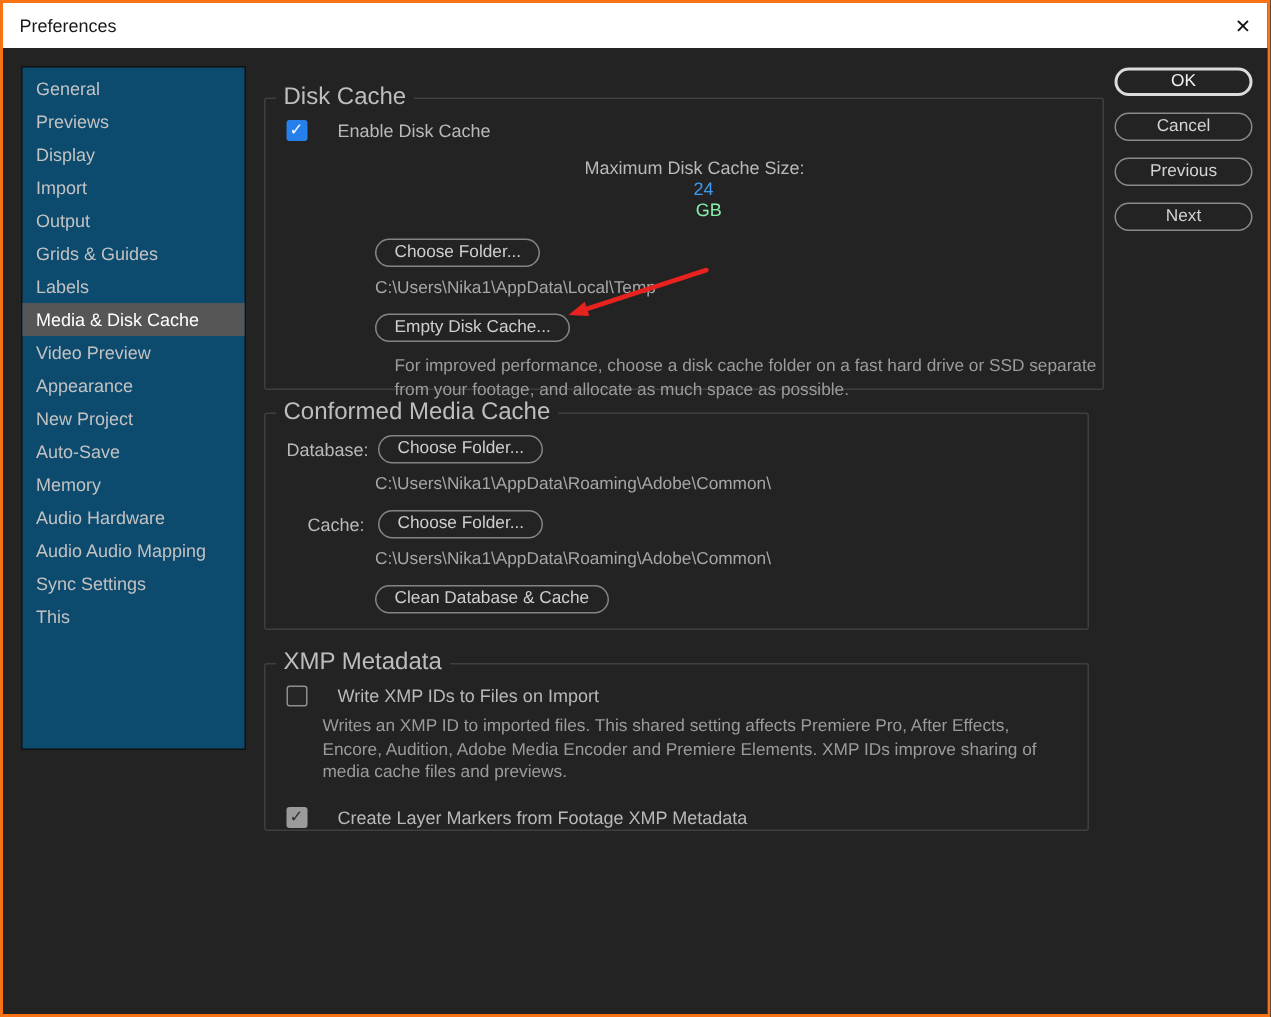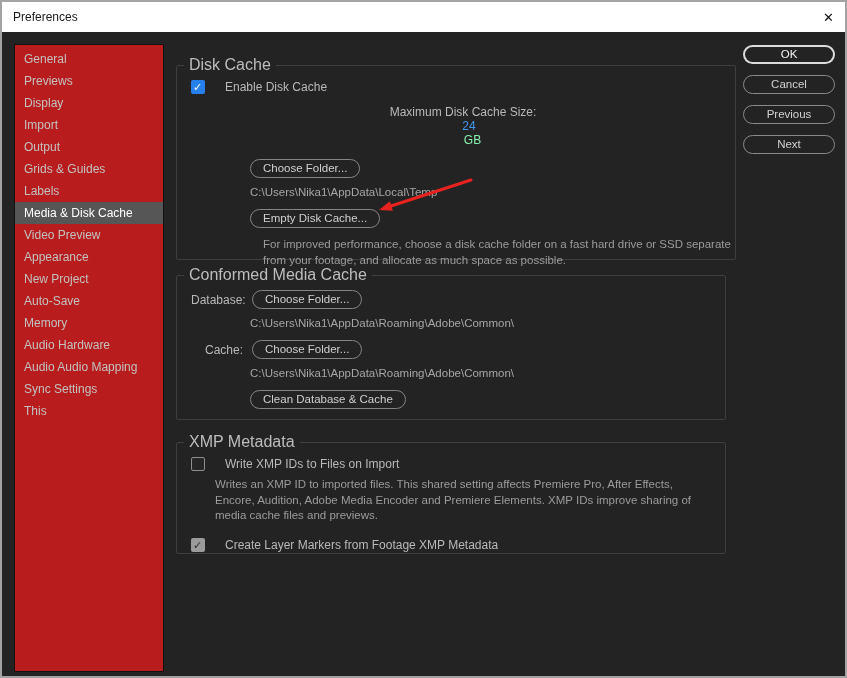--- a/index.html
+++ b/index.html
@@ -2,21 +2,21 @@
 <html><head>
 <meta charset="utf-8">
 <style>
   * { box-sizing: border-box; }
   html,body { margin:0; padding:0; background:#4a4a4a; }
   body { font-family: "Liberation Sans", "DejaVu Sans", sans-serif; }
 
   .window {
     position: relative;
     width: 847px; height: 678px;
-    border: 2px solid #a3a3a3;
+    border: 2px solid #f97316;
     background: #232323;
     overflow: hidden;
   }
 
   
   .titlebar {
     height: 30px; background: #ffffff;
     display: flex; align-items: center; justify-content: space-between;
     padding: 0 11px;
   }
@@ -25,22 +25,22 @@
 
   .body {
     position: relative;
     width: 843px; height: 644px;
     background: #232323;
   }
 
   
   .sidebar {
     position: absolute; left: 12px; top: 12px;
-    width: 150px; height: 628px;
-    background: #b91c1c; border: 1px solid #111;
+    width: 150px; height: 456px;
+    background: #0c4a6e; border: 1px solid #111;
     padding-top: 3px;
   }
   .side-item {
     height: 22px; line-height: 22px;
     padding-left: 9px; font-size: 12px; color: #c2c2c2;
     white-space: nowrap; cursor: default;
   }
   .side-item.selected { background: #565656; color: #ffffff; }
 
   

